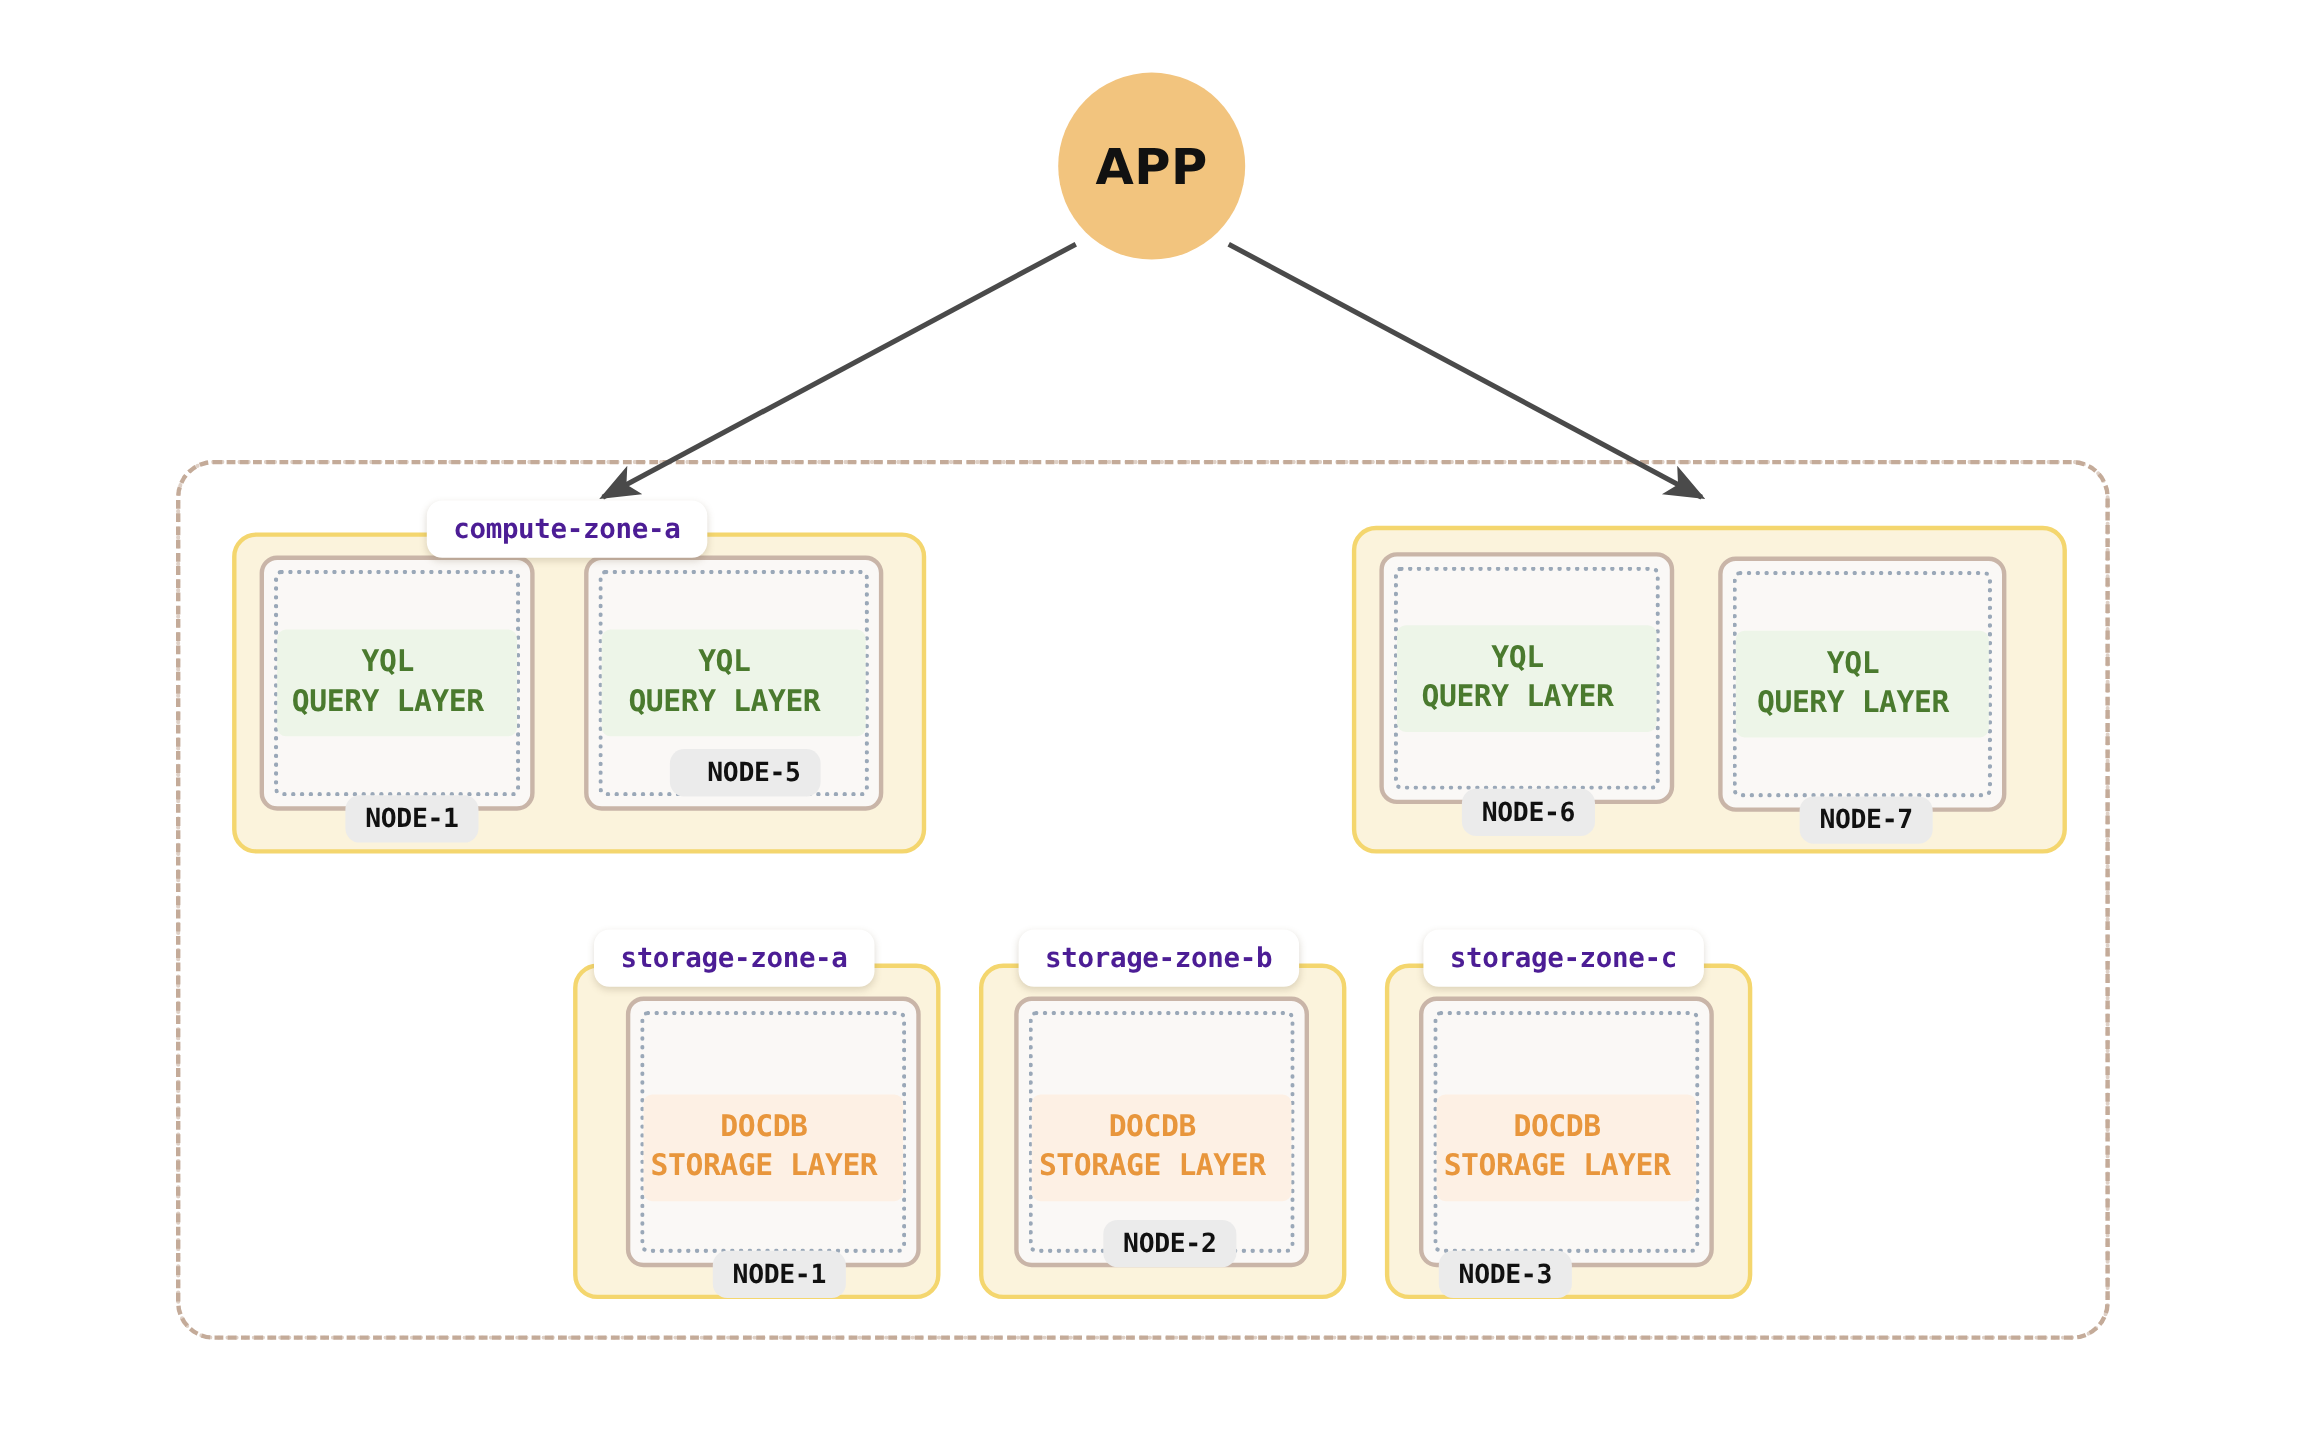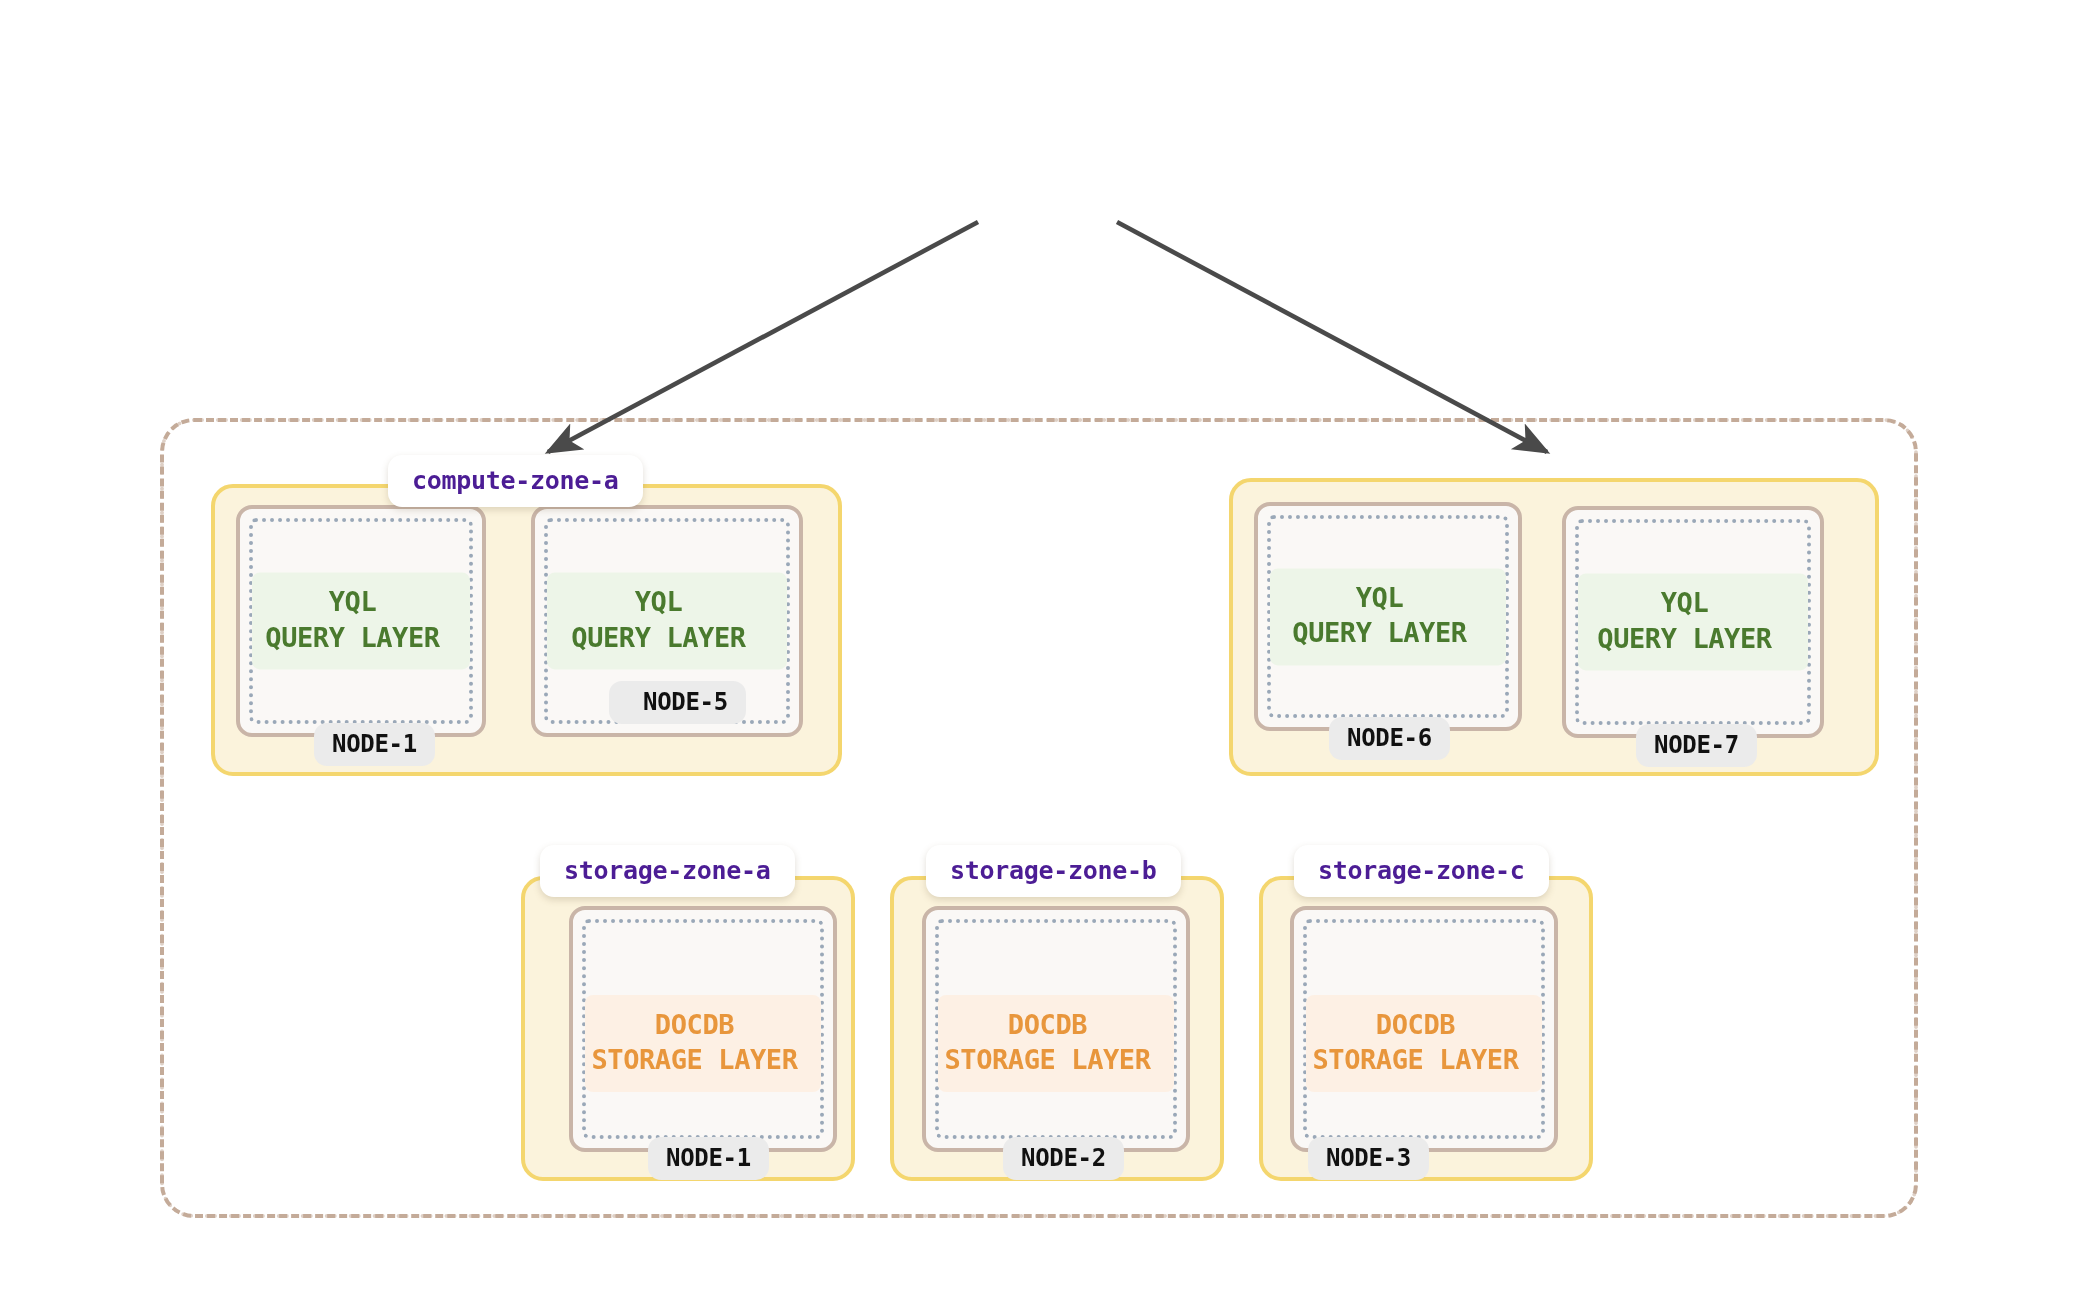--- a/index.html
+++ b/index.html
@@ -226,28 +226,31 @@
   <div class="zone-box" style="left:890px; top:876px; width:334px; height:305px;"></div>
   <div class="zone-label" style="left:926px; top:845px;">storage-zone-b</div>
 
   <div class="node-card" style="left:922px; top:906px; width:268px; height:246px;">
     <div class="node-inner"></div>
     <div class="layer-band docdb">
       <span class="l1">DOCDB</span>
       <span class="l2">STORAGE LAYER</span>
     </div>
   </div>
-  <div class="node-pill" style="left:1003px; top:1137px;">NODE-2</div>
+  <div class="node-pill" style="left:1003px; top:1109px;">NODE-2</div>
 
   <div class="zone-box" style="left:1259px; top:876px; width:334px; height:305px;"></div>
   <div class="zone-label" style="left:1294px; top:845px;">storage-zone-c</div>
 
   <div class="node-card" style="left:1290px; top:906px; width:268px; height:246px;">
     <div class="node-inner"></div>
     <div class="layer-band docdb">
       <span class="l1">DOCDB</span>
       <span class="l2">STORAGE LAYER</span>
     </div>
   </div>
   <div class="node-pill" style="left:1308px; top:1137px;">NODE-3</div>
 
+  <div id="app-node">
+    <span class="app-label">APP</span>
+  </div>
 
 </div>
 
 </body></html>

